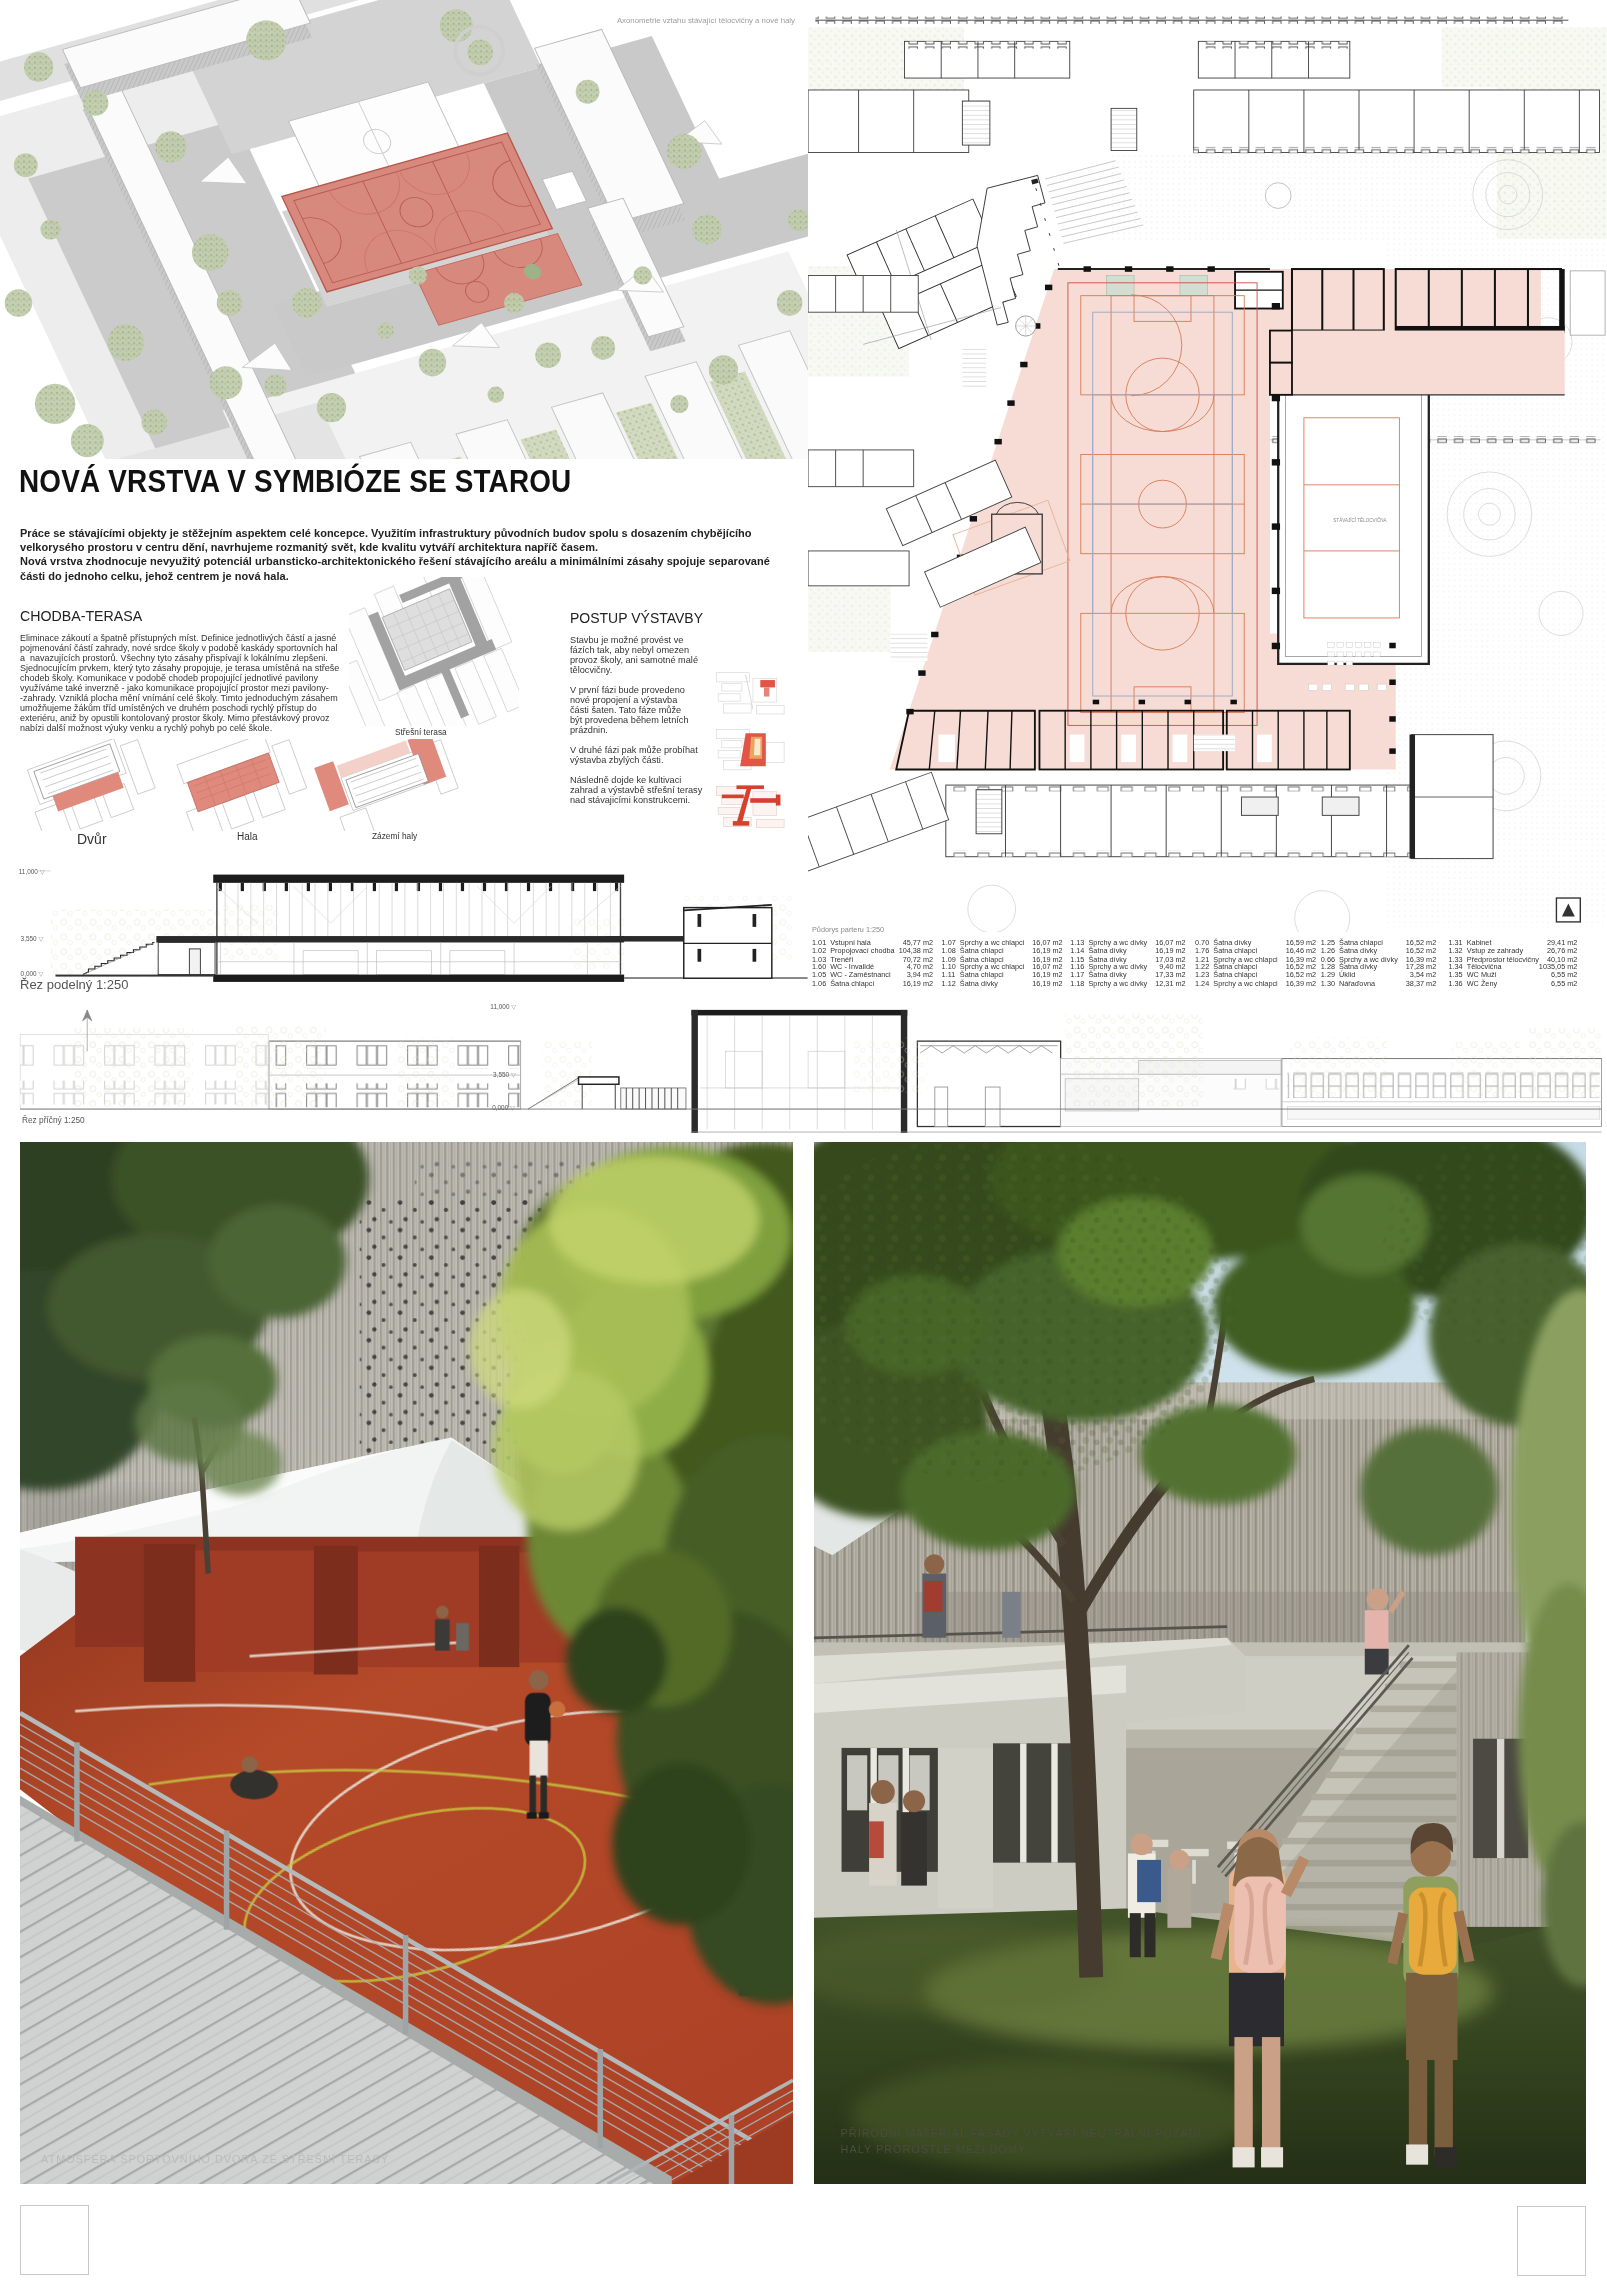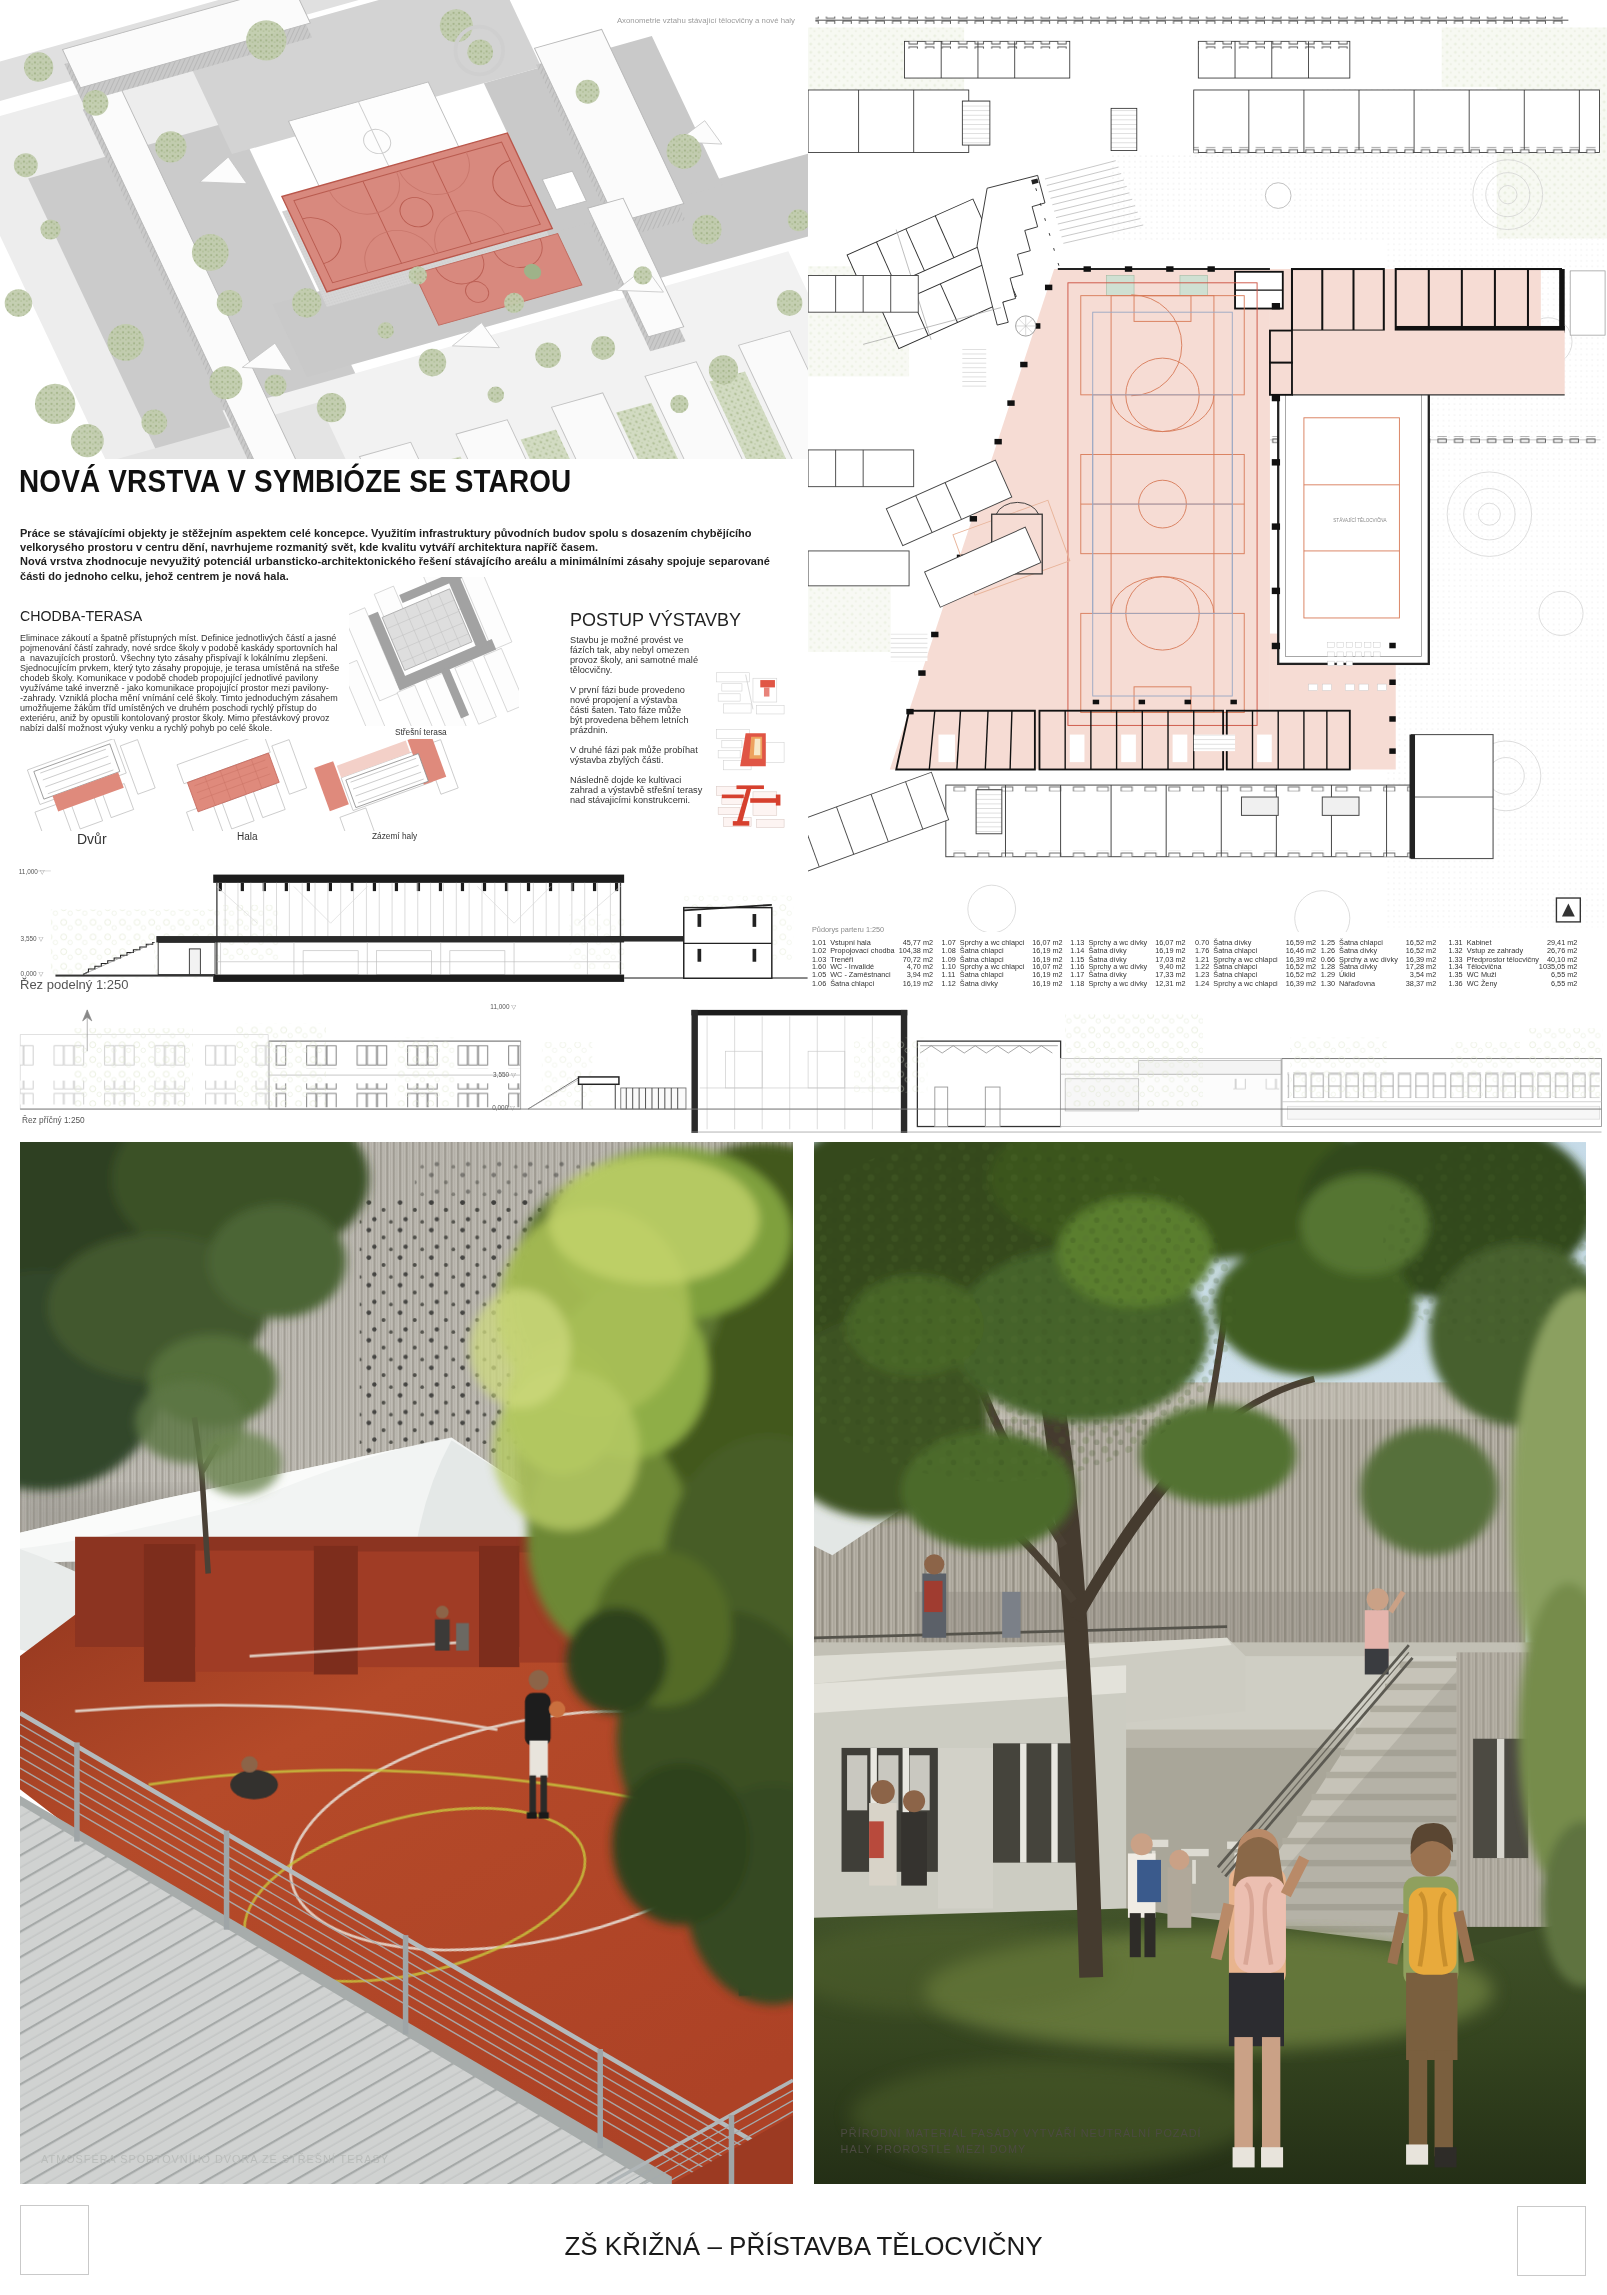--- a/index.html
+++ b/index.html
@@ -531,21 +531,21 @@
 <div class="abs cap" style="left:588px;top:15.6px;width:207px;text-align:right;font-size:7.8px">Axonometrie vztahu stávající tělocvičny a nové haly</div>
 
 <div class="abs" style="left:19px;top:464px;font-size:31px;font-weight:bold;letter-spacing:0.2px;color:#111;transform:scaleX(0.90);transform-origin:0 0;white-space:nowrap">NOVÁ VRSTVA V SYMBIÓZE SE STAROU</div>
 
 <div id="intro" class="abs" style="left:20px;top:526px;font-size:11px;line-height:14.2px;font-weight:bold;letter-spacing:0.02px;color:#222;white-space:nowrap">Práce se stávajícími objekty je stěžejním aspektem celé koncepce. Využitím infrastruktury původních budov spolu s dosazením chybějícího<br>velkorysého prostoru v centru dění, navrhujeme rozmanitý svět, kde kvalitu vytváří architektura napříč časem.<br>Nová vrstva zhodnocuje nevyužitý potenciál urbansticko-architektonického řešení stávajícího areálu a minimálními zásahy spojuje separované<br>části do jednoho celku, jehož centrem je nová hala.</div>
 
 <div class="abs" style="left:20px;top:608px;font-size:14.2px;color:#222">CHODBA-TERASA</div>
 
 <div id="colL" class="abs" style="left:20px;top:633px;font-size:9px;line-height:10px;color:#333;white-space:nowrap">Eliminace zákoutí a špatně přístupných míst. Definice jednotlivých částí a jasné<br>pojmenování částí zahrady, nové srdce školy v podobě kaskády sportovních hal<br>a&nbsp;&nbsp;navazujících prostorů. Všechny tyto zásahy přispívají k lokálnímu zlepšeni.<br>Sjednocujícím prvkem, který tyto zásahy propojuje, je terasa umístěná na střeše<br>chodeb školy. Komunikace v podobě chodeb propojující jednotlivé pavilony<br>využíváme také inverzně - jako komunikace propojující prostor mezi pavilony-<br>-zahrady. Vzniklá plocha mění vnímání celé školy. Timto jednoduchým zásahem<br>umožňujeme žákům tříd umístěných ve druhém poschodi rychlý přístup do<br>exteriéru, aniž by opustili kontolovaný prostor školy. Mimo přestávkový provoz<br>nabízi další možnost výuky venku a rychlý pohyb po celé škole.</div>
 
-<div class="abs" style="left:570px;top:610px;font-size:18px;color:#222">POSTUP VÝSTAVBY</div>
+<div class="abs" style="left:570px;top:610px;font-size:14px;color:#222">POSTUP VÝSTAVBY</div>
 
 <div id="colR" class="abs" style="left:570px;top:635px;font-size:9.2px;line-height:10px;color:#333;white-space:nowrap">Stavbu je možné provést ve<br>fázích tak, aby nebyl omezen<br>provoz školy, ani samotné malé<br>tělocvičny.<br><br>V první fázi bude provedeno<br>nové propojení a výstavba<br>části šaten. Tato fáze může<br>být provedena během letních<br>prázdnin.<br><br>V druhé fázi pak může probíhat<br>výstavba zbylých části.<br><br>Následně dojde ke kultivaci<br>zahrad a výstavbě střešní terasy<br>nad stávajicími konstrukcemi.</div>
 
 <svg id="diagT" class="abs" style="left:349px;top:577px" width="170" height="149" viewBox="0 0 195 170">
 <g transform="rotate(-23 97 85)">
   <g fill="#fdfdfd" stroke="#c6c6c6" stroke-width="0.7">
     <rect x="18" y="8" width="26" height="105"></rect>
     <rect x="60" y="-2" width="24" height="60"></rect>
     <rect x="120" y="-6" width="26" height="58"></rect>
     <rect x="160" y="10" width="24" height="100"></rect>
@@ -1502,15 +1502,14 @@
 </g>
 
 <text x="29" y="1084" font-size="11.8" fill="#4c4a42" letter-spacing="1.1" font-family="Liberation Sans">PŘÍRODNÍ MATERIÁL FASÁDY VYTVÁŘÍ NEUTRÁLNÍ POZADÍ</text>
 <text x="29" y="1101" font-size="11.8" fill="#4c4a42" letter-spacing="1.1" font-family="Liberation Sans">HALY PROROSTLÉ MEZI DOMY</text>
 </svg>
 
 <div class="abs" style="left:20px;top:2205px;width:67px;height:68px;border:0.9px solid #c9c9c9"></div>
 
 <div class="abs" style="left:1517px;top:2206px;width:67px;height:68px;border:0.9px solid #c9c9c9"></div>
 
-<div class="abs" style="left:0;top:2231px;width:1607px;text-align:center;font-size:26px;color:#1a1a1a">ZŠ KŘIŽNÁ – PŘÍSTAVBA TĚLOCVIČNY</div>
 
 </div>
 
 </body></html>

